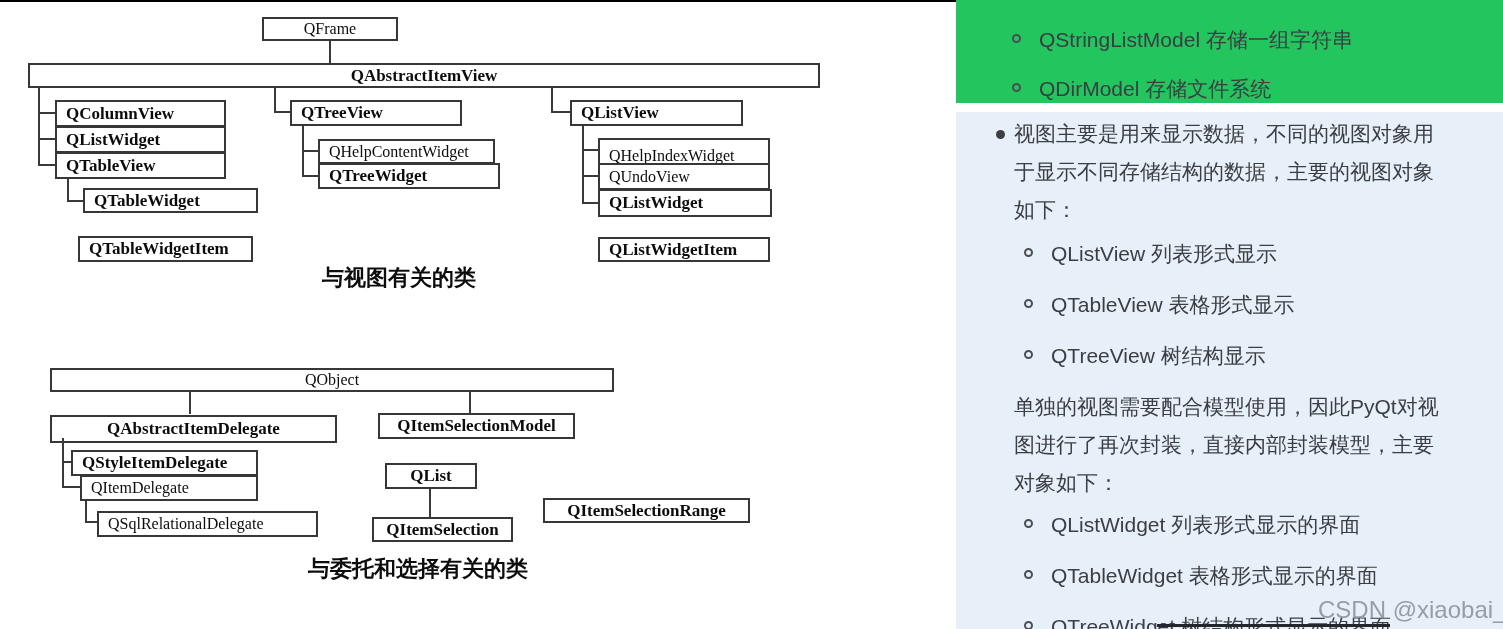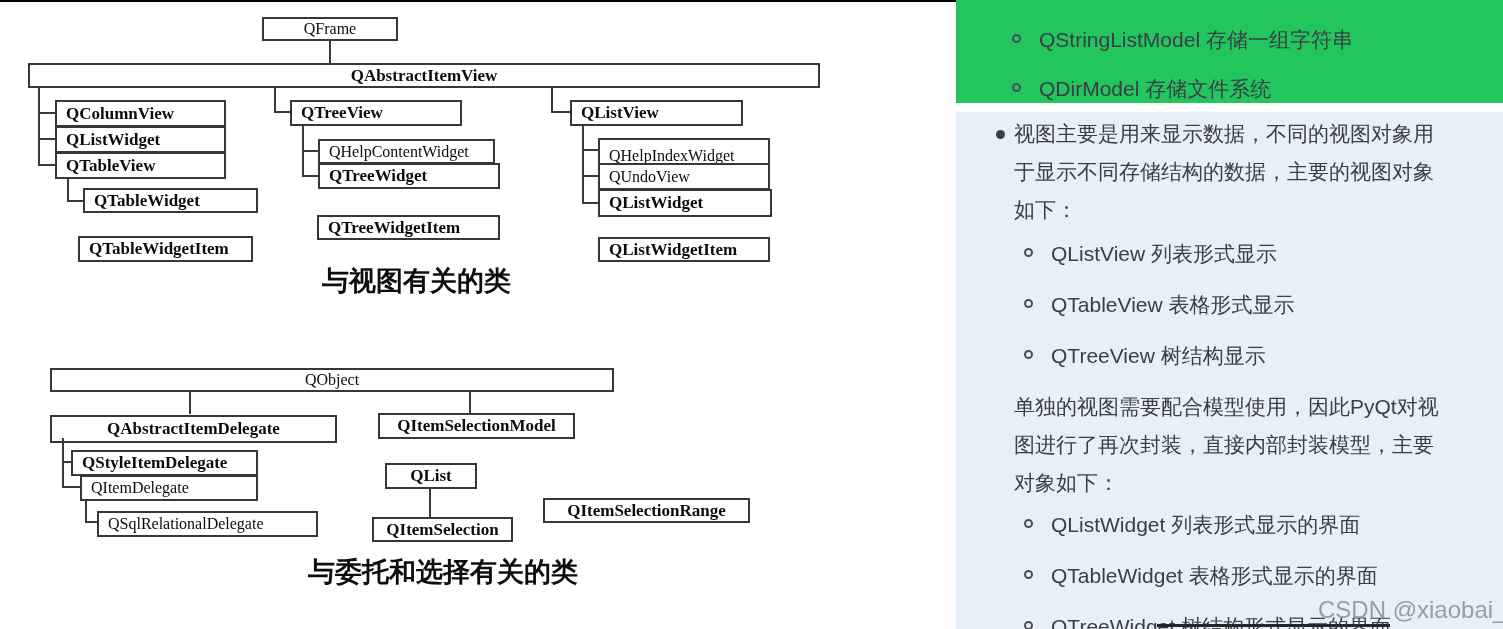--- a/index.html
+++ b/index.html
@@ -10,21 +10,21 @@
   
   .topline{position:absolute;left:0;top:0;width:956px;height:2px;background:#000;}
   .box{position:absolute;box-sizing:border-box;background:#fff;border:2px solid #373737;
        font-family:"Liberation Serif","DejaVu Serif",serif;font-size:17px;font-weight:bold;
        color:#0c0c0c;display:flex;align-items:center;white-space:nowrap;}
   .box.reg{font-weight:normal;font-size:16px;}
   .box.center{justify-content:center;}
   .box.padded{padding-left:9px;}
   .vl,.hl{position:absolute;background:#3a3a3a;}
   .caption{position:absolute;font-family:"Liberation Sans",sans-serif;font-weight:bold;
-           font-size:27px;color:#0d0d0d;text-align:left;white-space:nowrap;}
+           font-size:22px;color:#0d0d0d;text-align:left;white-space:nowrap;}
 
   
   .sec{position:absolute;left:956px;width:547px;box-sizing:border-box;color:#3b3e42;
        font-size:21px;overflow:hidden;}
   .sec1{top:0;height:103px;background:#22c55e;padding:21px 20px 0 56px;}
   .sec2{top:112px;height:517px;background:#e7f0f8;padding:3px 25px 0 12px;}
   .li{display:flex;align-items:flex-start;line-height:38px;}
   .li.sub{padding-left:56px;margin-bottom:13px;}
   .ring{flex:0 0 auto;width:9px;height:9px;border:2px solid #4a4e52;border-radius:50%;
         margin-top:13px;box-sizing:border-box;margin-right:18px;}
@@ -51,21 +51,20 @@
 
   <div class="box padded" style="left:55px;top:100px;width:171px;height:27px">QColumnView</div>
   <div class="box padded" style="left:55px;top:126px;width:171px;height:27px">QListWidget</div>
   <div class="box padded" style="left:55px;top:152px;width:171px;height:27px">QTableView</div>
   <div class="box padded" style="left:83px;top:188px;width:175px;height:25px">QTableWidget</div>
   <div class="box padded" style="left:78px;top:236px;width:175px;height:26px">QTableWidgetItem</div>
 
   <div class="box padded" style="left:290px;top:100px;width:172px;height:26px">QTreeView</div>
   <div class="box reg padded" style="left:318px;top:139px;width:177px;height:25px">QHelpContentWidget</div>
   <div class="box padded" style="left:318px;top:163px;width:182px;height:26px">QTreeWidget</div>
-  <div class="box padded" style="left:317px;top:215px;width:183px;height:25px">QTreeWidgetItem</div>
 
   <div class="box padded" style="left:570px;top:100px;width:173px;height:26px">QListView</div>
   <div class="box reg padded" style="left:598px;top:138px;width:172px;height:36px">QHelpIndexWidget</div>
   <div class="box reg padded" style="left:598px;top:163px;width:172px;height:27px">QUndoView</div>
   <div class="box padded" style="left:598px;top:189px;width:174px;height:28px">QListWidget</div>
   <div class="box padded" style="left:598px;top:237px;width:172px;height:25px">QListWidgetItem</div>
 
   <div class="caption" style="left:322px;top:263px;width:182px;">与视图有关的类</div>
 
   <div class="vl" style="left:329px;top:41px;width:2px;height:22px"></div>

